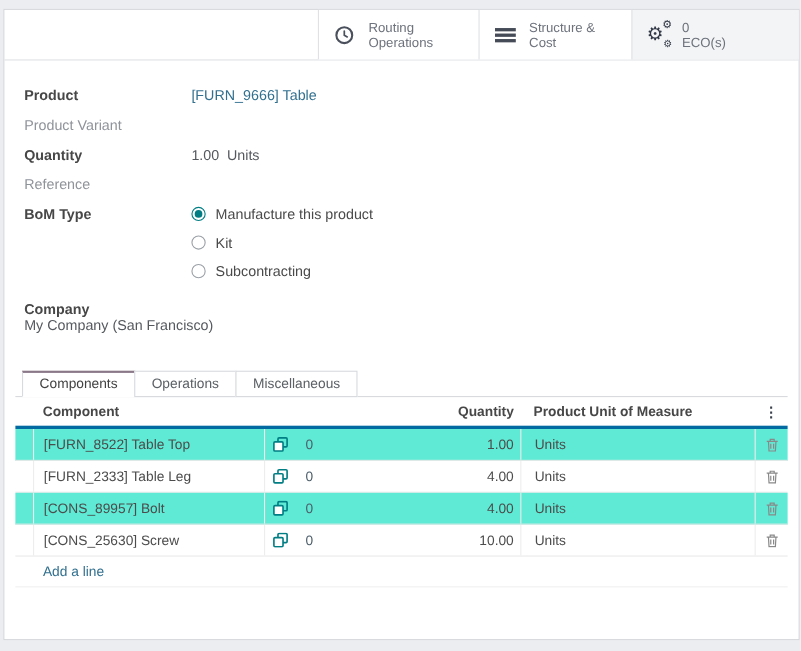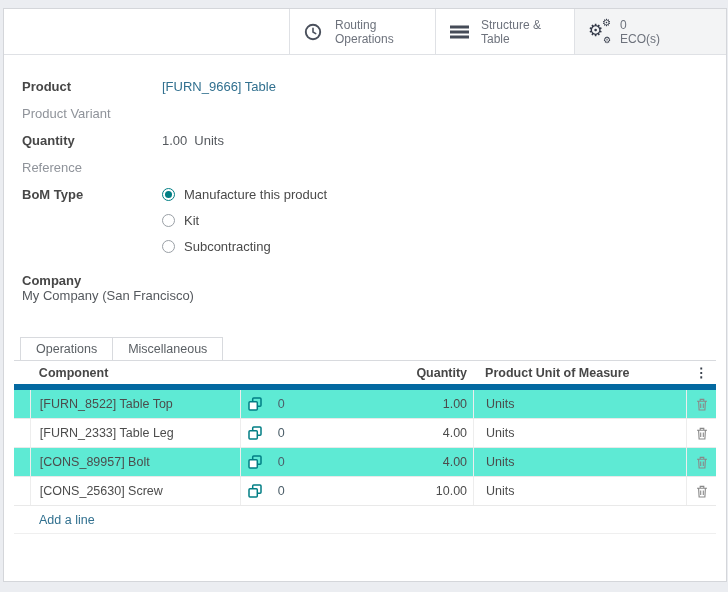--- a/index.html
+++ b/index.html
@@ -19,21 +19,21 @@
   .statlbl { font-size:12px; line-height:14px; color:#6d727c; }
   .staticon { flex:0 0 auto; width:22px; text-align:center; }
   .gearwrap { position:relative; width:22px; height:26px; color:#323847; }
   .gear-big  { position:absolute; left:-1px; top:3px;  font-size:17px; line-height:17px; }
   .gear-sm1  { position:absolute; right:0px; top:-1px; font-size:10px; line-height:10px; }
   .gear-sm2  { position:absolute; right:0px; bottom:0; font-size:9px;  line-height:9px; }
 
   
   .form { padding:24px 0 0 18px; font-size:13px; }
   .frow { display:flex; align-items:flex-start; min-height:19px; margin-bottom:8px; }
-  .flabel { width:140px; font-weight:bold; color:#474747; }
+  .flabel { width:152px; font-weight:bold; color:#474747; }
   .flabel.muted { font-weight:normal; color:#8f939a; }
   .fvalue { color:#55595e; }
   a.link { color:#31708f; text-decoration:none; cursor:pointer; }
   .qty-pair span + span { margin-left:7px; }
 
   .radio-line { display:flex; align-items:center; margin-bottom:11px; cursor:pointer; }
   .radio { width:13px; height:13px; border-radius:50%; border:1px solid #9aa0a6;
            display:inline-block; background:#fff; flex:0 0 auto; }
   .radio.checked { border-color:#017e84; position:relative; }
   .radio.checked::after { content:""; position:absolute; inset:2px; border-radius:50%; background:#017e84; }
@@ -44,21 +44,21 @@
   
   .notebook { margin-top:33px; }
   .tabs { display:flex; margin:0 10px; padding-left:6px; border-bottom:1px solid #d8dade; height:25px; }
   .tab { position:relative; top:1px; background:#fff; border:1px solid #d8dade;
          padding:0 15px; font-size:12.5px; line-height:22px; color:#5b6065; cursor:pointer; margin-right:-1px; }
   .tab.active { border-top:2px solid #8a7889; border-bottom-color:#fff; color:#424242; line-height:21px; }
 
   
   .ltable { margin:0 10px; font-size:12.5px; }
   .lrow { display:flex; align-items:center; height:29px; border-bottom:1px solid #e9e9e9; }
-  .lrow.head { font-weight:bold; color:#474747; border-bottom:6px solid #0369a1;justify-content:flex-end; }
+  .lrow.head { font-weight:bold; color:#474747; border-bottom:3px solid #0369a1;justify-content:flex-end; }
   .lrow.striped { background:#5eead4;align-items:center; }
   .c-handle { width:16px; align-self:stretch; }
   .c-comp { width:212px; padding-left:9px; border-left:1px solid #ededed; align-self:stretch; display:flex; align-items:center; }
   .c-copy { width:30px; text-align:center; border-left:1px solid #ededed; align-self:stretch; display:flex; align-items:center; justify-content:center; }
   .c-zero { width:95px; padding-left:8px; color:#4d5f6a; align-self:stretch; display:flex; align-items:center; }
   .c-qty  { width:110px; text-align:right; padding-right:6px; align-self:stretch; display:flex; align-items:center; justify-content:flex-end; }
   .c-uom  { width:215px; padding-left:12px; border-left:1px solid #ededed; align-self:stretch; display:flex; align-items:center; }
   .c-act  { width:30px; text-align:center; border-left:1px solid #ededed; align-self:stretch; display:flex; align-items:center; justify-content:center; }
   .lrow.head .c-comp, .lrow.head .c-copy, .lrow.head .c-uom, .lrow.head .c-act, .lrow.head .c-hdl2 { border-left:none; }
   .kebab { font-weight:bold; color:#39404c; font-size:13px; cursor:pointer; }
@@ -87,21 +87,21 @@
     <div class="statbtn b2">
       <span class="staticon">
         <svg width="19" height="14" viewBox="0 0 19 14">
           <rect x="0" y="0.5" width="19" height="3" fill="#454b57"></rect>
           <rect x="0" y="5.5" width="19" height="3" fill="#454b57"></rect>
           <rect x="0" y="10.5" width="19" height="3" fill="#454b57"></rect>
         </svg>
       </span>
       <span class="statlbl">
         <div>Structure &amp;</div>
-        <div>Table</div>
+        <div>Cost</div>
       </span>
     </div>
     <div class="statbtn b3">
       <span class="gearwrap">
         <span class="gear-big">⚙</span>
         <span class="gear-sm1">⚙</span>
         <span class="gear-sm2">⚙</span>
       </span>
       <span class="statlbl">
         <div>0</div>
@@ -153,20 +153,21 @@
     </div>
 
     <div class="frow company-row">
       <div class="flabel">Company</div>
       <div class="fvalue">My Company (San Francisco)</div>
     </div>
   </div>
 
   <div class="notebook">
     <div class="tabs">
+      <div class="tab active">Components</div>
       <div class="tab">Operations</div>
       <div class="tab">Miscellaneous</div>
     </div>
 
     <div class="ltable">
       <div class="lrow head">
         <div class="c-handle"></div>
         <div class="c-comp">Component</div>
         <div class="c-copy"></div>
         <div class="c-zero"></div>

